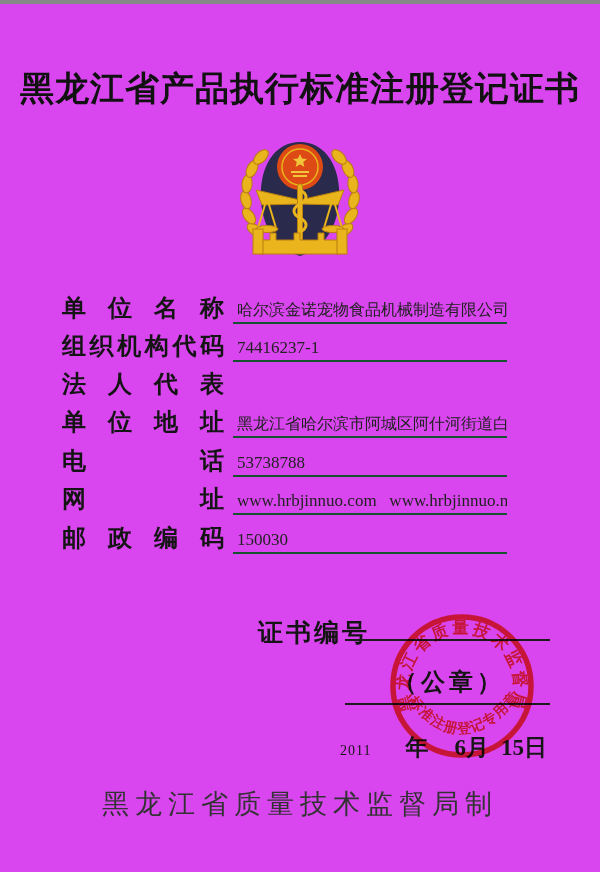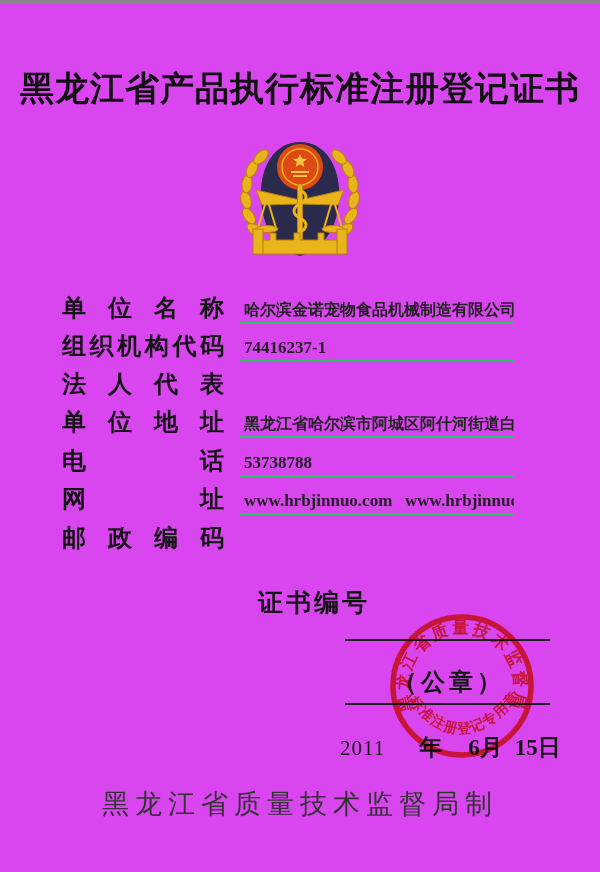--- a/index.html
+++ b/index.html
@@ -21,46 +21,45 @@
   .emblem{position:absolute;left:225px;top:132px;width:150px;height:132px;}
   
   .row{position:absolute;left:0;width:600px;height:34px;}
   .row .label{
     position:absolute;left:62px;top:0;width:162px;
     font-size:24px;font-weight:bold;color:#141414;
     line-height:28px;
   }
   .char-justify{display:flex;justify-content:space-between;}
   .row .value{
-    position:absolute;left:240px;top:-8px;width:274px;height:38px;
-    border-bottom:2px solid #22c55e;
+    position:absolute;left:233px;top:-8px;width:274px;height:38px;
+    border-bottom:2px solid #14532d;
     display:flex;align-items:flex-end;
     font-size:16px;line-height:22px;color:#222;
     white-space:pre;padding:0 2px 1px 4px;box-sizing:border-box;
     overflow:hidden;
-    font-weight:bold;
   }
   .value.num{font-size:17px;}
   
   .cert-label{
     position:absolute;font-size:25px;font-weight:bold;color:#141414;
     letter-spacing:3px;white-space:nowrap;
   }
   .cert-line{
     position:absolute;left:345px;width:205px;height:0;
     border-bottom:2px solid #1c1c1c;
   }
   .issuer-value{
     position:absolute;left:393px;top:662px;width:150px;
     font-size:24px;font-weight:bold;letter-spacing:4px;color:#141414;
     white-space:nowrap;
   }
   .date-line{position:absolute;left:340px;top:728px;width:240px;
     font-size:23px;font-weight:bold;color:#161616;white-space:nowrap;}
-  .date-line .yr{font-weight:normal;font-size:21px;letter-spacing:1px;}
+  .date-line .yr{font-weight:normal;font-size:14px;letter-spacing:1px;}
   .date-line .gap-a{display:inline-block;width:34px;}
   .date-line .gap-b{display:inline-block;width:26px;}
   .date-line .gap-c{display:inline-block;width:12px;}
   
   .seal{
     position:absolute;left:386px;top:606px;width:152px;height:152px;
     mix-blend-mode:multiply;opacity:.88;
   }
   
   .footer{
@@ -175,23 +174,24 @@
       </div>
     <div class="value num">www.hrbjinnuo.com   www.hrbjinnuo.net</div>
   </div>
   <div class="row" style="top:520px">
     <div class="label char-justify">
         <span>邮</span>
         <span>政</span>
         <span>编</span>
         <span>码</span>
       </div>
-  </div>
-
-  <div class="cert-label" style="left:258px;top:582px">证书编号</div>
+    <div class="value num">150030</div>
+  </div>
+
+  <div class="cert-label" style="left:258px;top:612px">证书编号</div>
   <div class="cert-line" style="top:635px"></div>
 
   <div class="issuer-value">（公章）</div>
   <div class="cert-line" style="top:699px"></div>
 
   <div class="date-line">
     <span class="yr">2011</span><span class="gap-a"></span><span>年</span><span class="gap-b"></span><span>6月</span><span class="gap-c"></span><span>15日</span>
   </div>
 
   <svg class="seal" viewBox="0 0 152 152" xmlns="http://www.w3.org/2000/svg">

